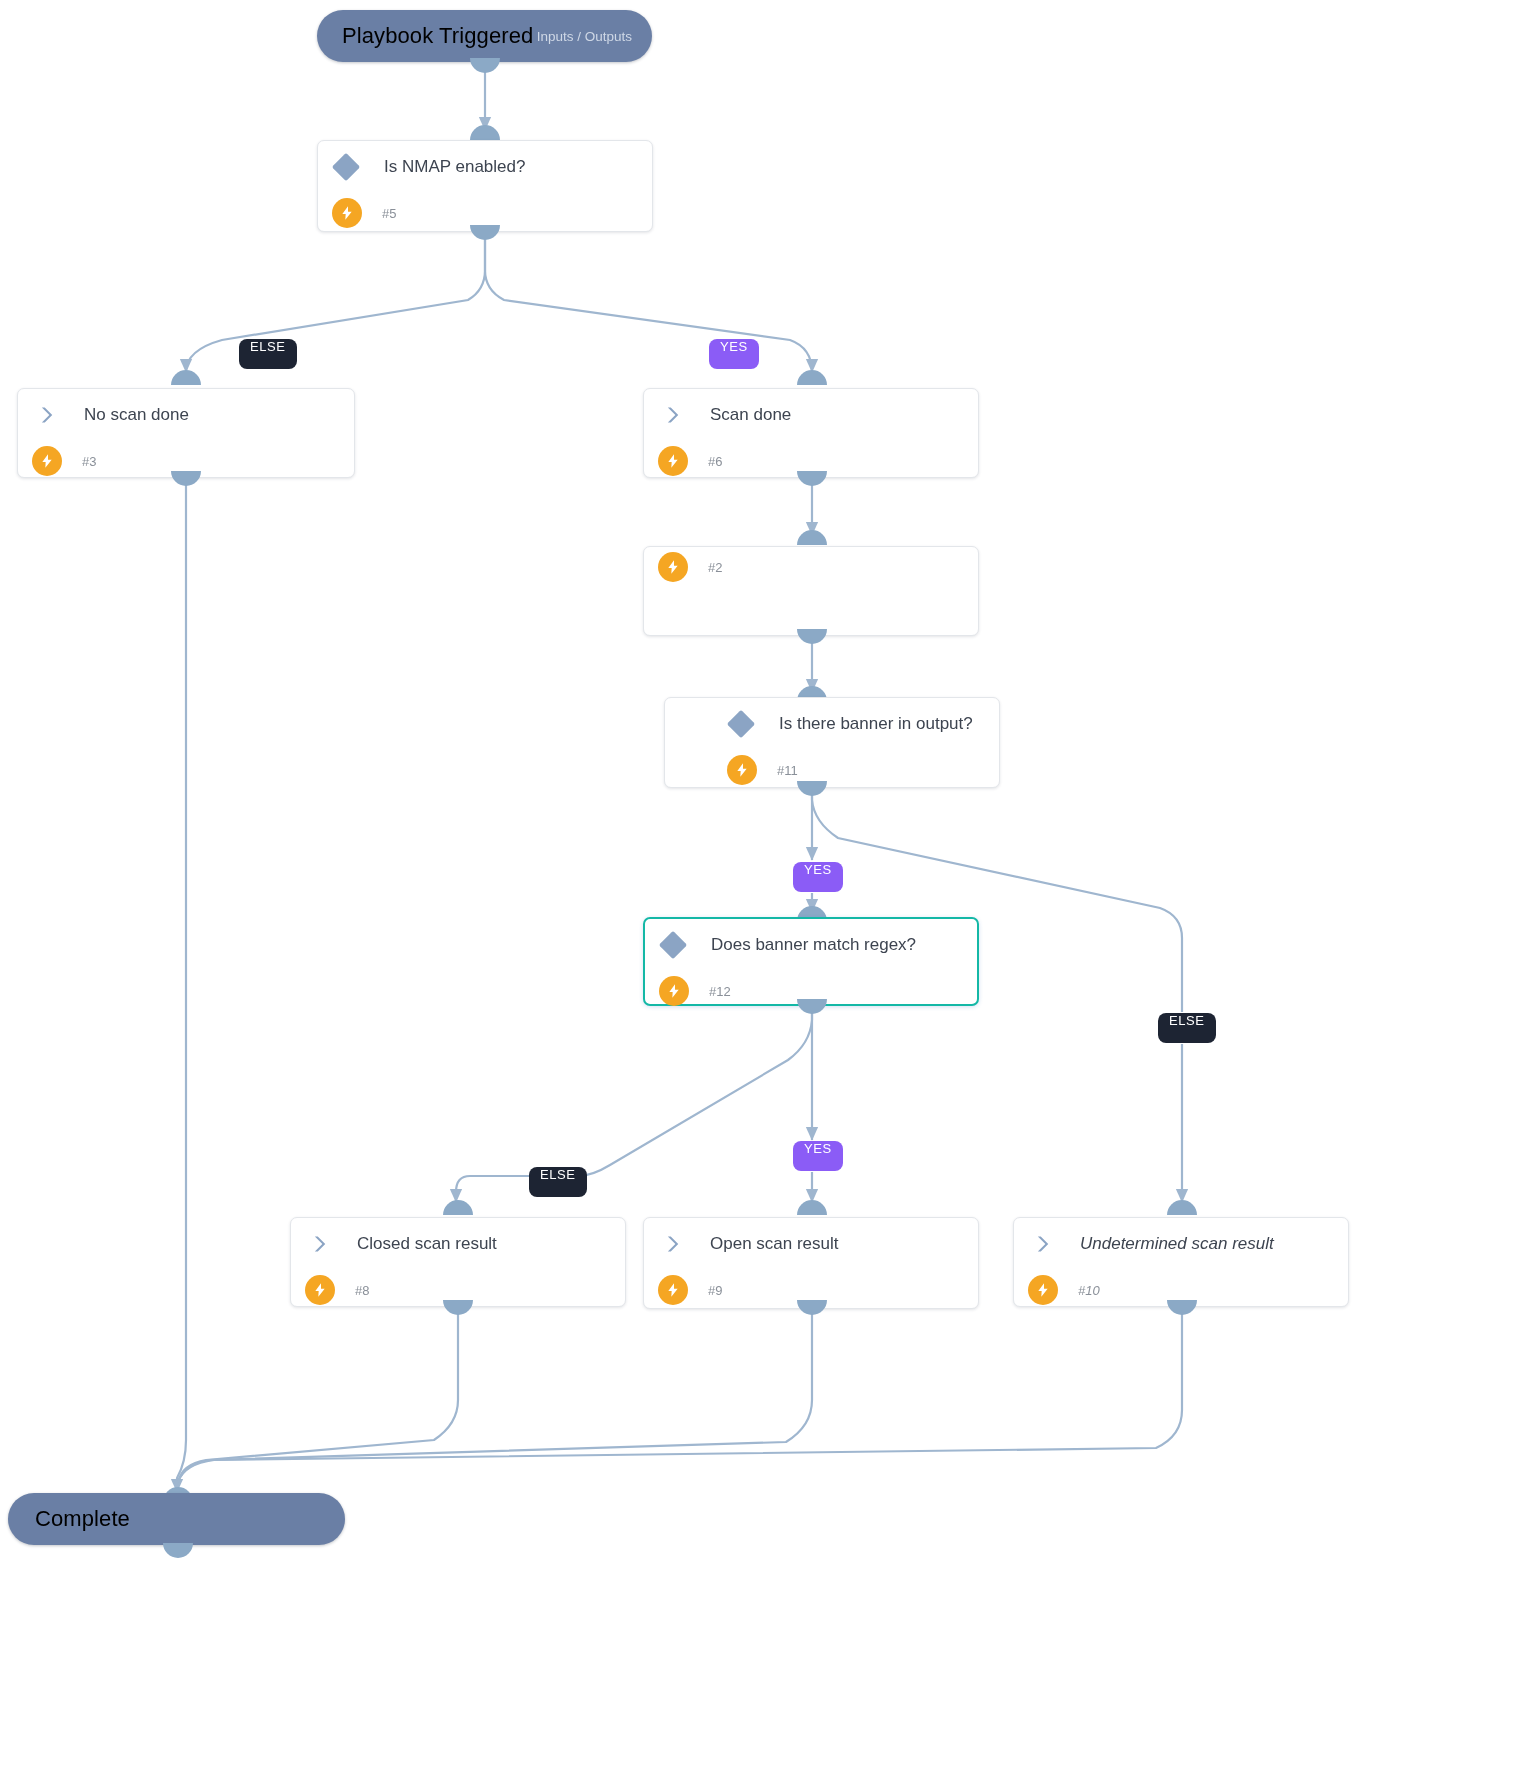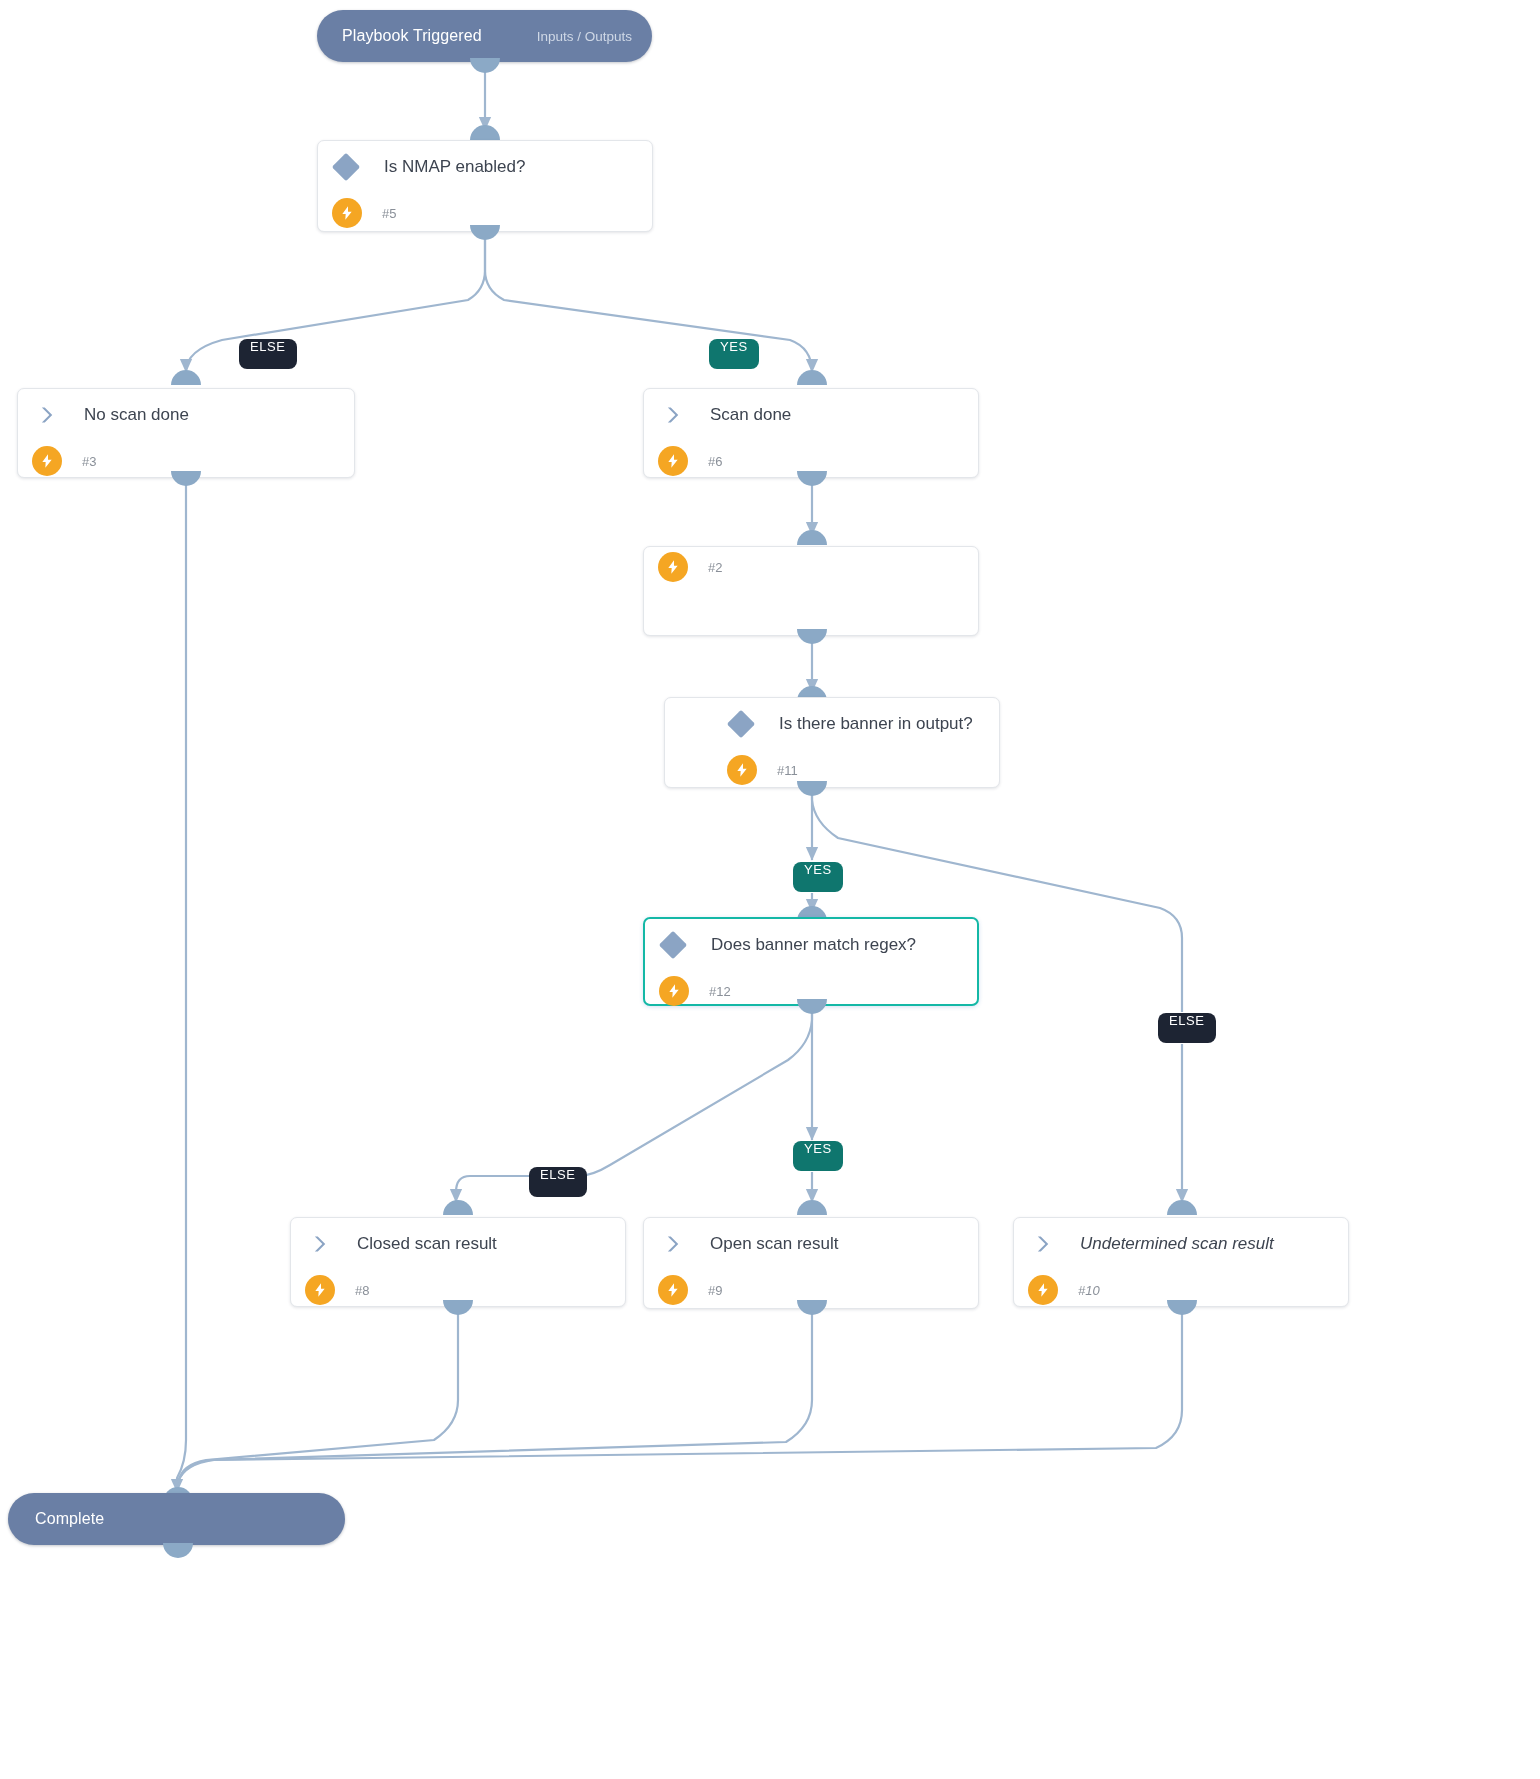--- a/index.html
+++ b/index.html
@@ -32,22 +32,22 @@
     position: absolute;
     background: #6a7fa5;
     border-radius: 26px;
     height: 52px;
     display: flex;
     align-items: center;
     box-shadow: 0 1px 3px rgba(40,50,70,0.28);
     box-sizing: border-box;
   }
   .pill .pill-title {
-    color: #ffffff;
-    font-size: 16px;
+    color: #000000;
+    font-size: 22px;
     letter-spacing: .1px;
     white-space: nowrap;
   }
   .pill .pill-sub {
     color: #cfd8e6;
     font-size: 13.5px;
     white-space: nowrap;
   }
 
   
@@ -125,21 +125,21 @@
     color: #ffffff;
     letter-spacing: .6px;
     height: 30px;
     box-sizing: border-box;
     padding: 0 11px;
   }
   .badge.else {
     background: #1d2433;
   }
   .badge.yes {
-    background: #0f766e;
+    background: #8b5cf6;
   }
 
   
   .port {
     position: absolute;
     width: 30px;
     height: 15px;
     background: #8ba9c6;
     pointer-events: none;
   }

